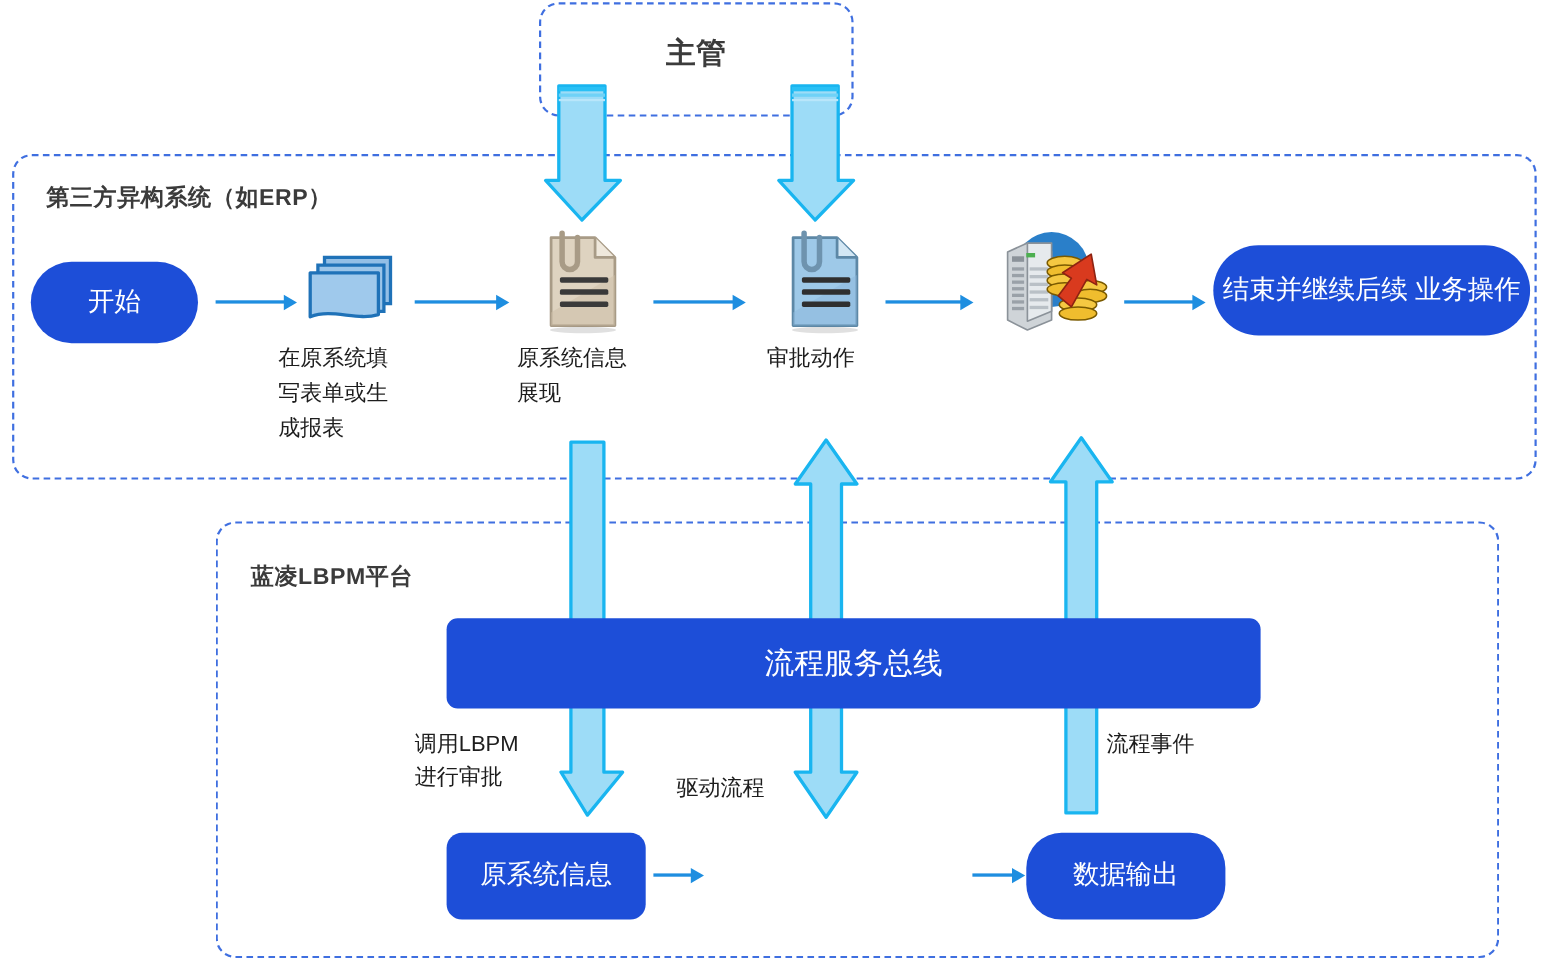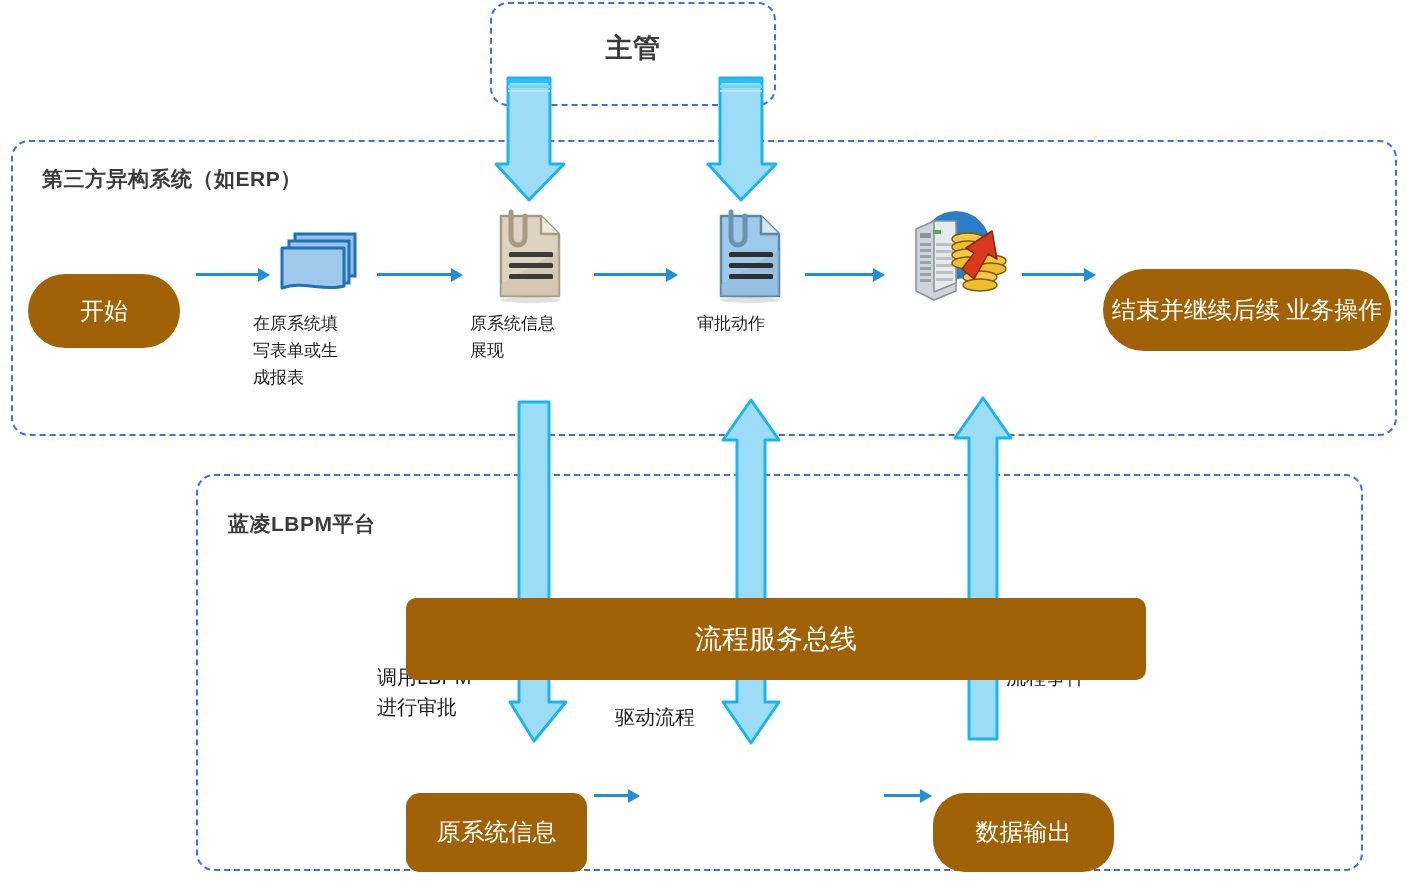--- a/index.html
+++ b/index.html
@@ -30,41 +30,40 @@
   #lane-erp{left:11px;top:140px;width:1386px;height:296px;}
   #lane-lbpm{left:196px;top:474px;width:1167px;height:397px;}
 
   #title-manager{left:490px;top:30px;width:286px;text-align:center;font-size:27px;}
   #title-erp{left:42px;top:165px;font-size:21px;}
   #title-lbpm{left:228px;top:510px;font-size:21px;}
 
   
   .node{
     position:absolute;
-    background:#a16207;
+    background:#1d4ed8;
     color:#ffffff;
     border-radius:14px;
     display:flex;align-items:center;justify-content:center;
     line-height:1.28;
     box-sizing:border-box;
     font-size:22px;
-    margin-top:36px;
   }
   #node-start{left:28px;top:238px;width:152px;height:74px;border-radius:37px;font-size:24px;}
-  #node-end{left:1103px;top:233px;width:288px;height:82px;border-radius:41px;font-size:24px;}
+  #node-end{left:1103px;top:223px;width:288px;height:82px;border-radius:41px;font-size:24px;}
   #node-bus{left:406px;top:562px;width:740px;height:82px;border-radius:10px;font-size:27px;z-index:3;}
   #node-din{left:406px;top:757px;width:181px;height:79px;font-size:24px;}
   #node-dproc{left:640px;top:757px;width:240px;height:79px;font-size:24px;}
   #node-dout{left:933px;top:757px;width:181px;height:79px;font-size:24px;border-radius:32px;}
 
   
   .caption{
     position:absolute;
     color:#1d1d1d;
-    font-size:17px;
+    font-size:20px;
     line-height:1.58;
     white-space:pre-line;
   }
   #cap-form{left:253px;top:311px;width:160px;}
   #cap-show{left:470px;top:311px;width:160px;}
   #cap-appr{left:697px;top:311px;width:160px;}
   #cap-ret{left:898px;top:311px;width:160px;}
 
   .edge-label{
     position:absolute;

